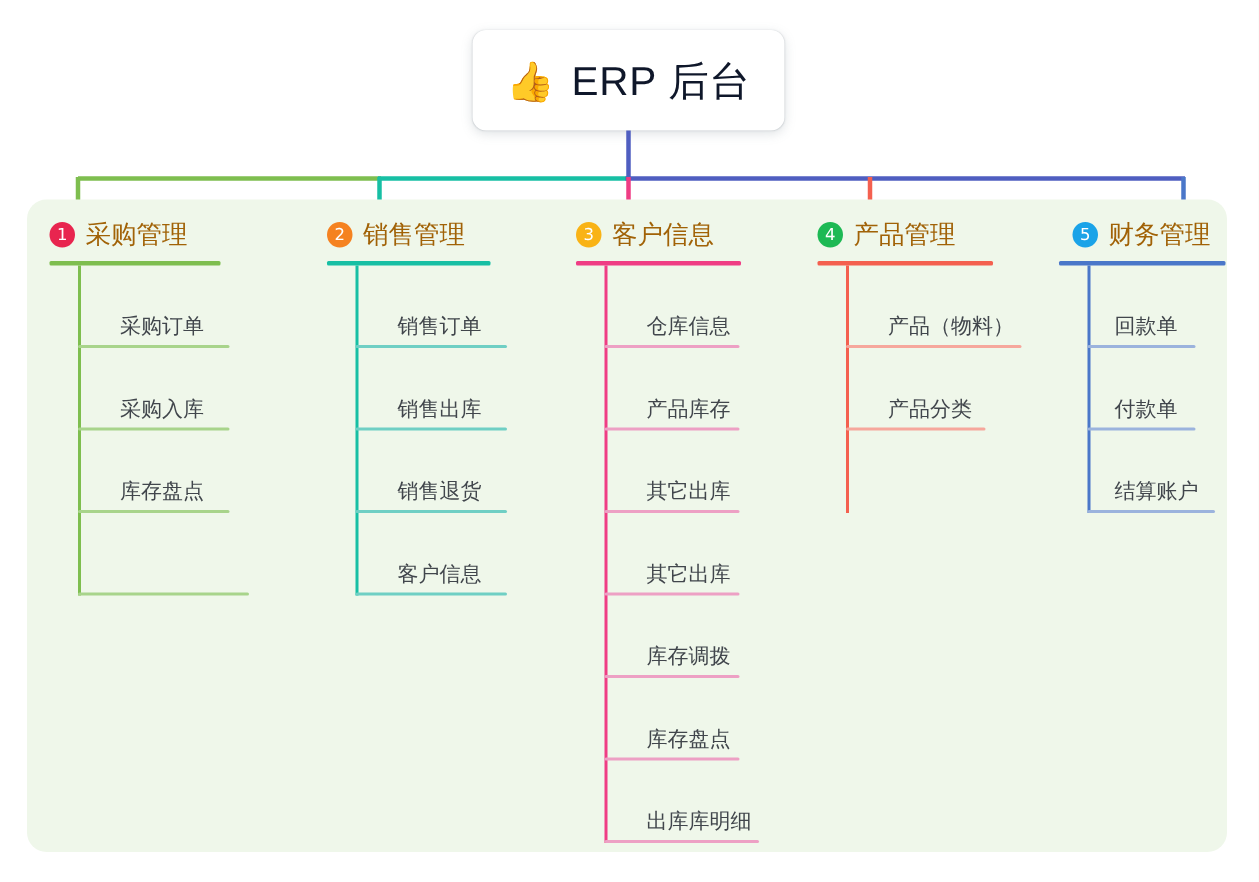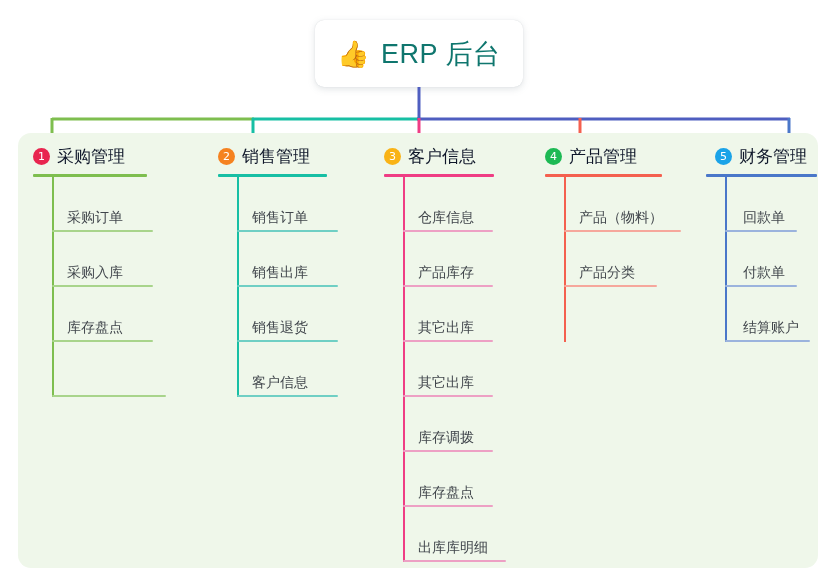--- a/index.html
+++ b/index.html
@@ -40,21 +40,21 @@
     box-sizing: border-box;
   }
   #title-card .thumb {
     font-size: 26px;
     line-height: 1;
     display: block;
   }
   #title-card .ttl {
     font-size: 27px;
     letter-spacing: 0.5px;
-    color: #0f766e;
+    color: #0f172a;
     white-space: nowrap;
   }
 
   
   #connectors {
     position: absolute;
     left: 0;
     top: 0;
     width: 839px;
     height: 588px;
@@ -91,21 +91,21 @@
     border-radius: 50%;
     color: #fff;
     font-size: 11px;
     line-height: 17px;
     text-align: center;
     flex: 0 0 auto;
     font-family: "DejaVu Sans", sans-serif;
   }
   .col-title {
     font-size: 17px;
-    color: #0f172a;
+    color: #a16207;
     white-space: nowrap;
   }
   .head-rule {
     height: 3px;
     border-radius: 1px;
     margin-top: 5px;
   }
 
   .leaves {
     position: relative;
@@ -116,21 +116,21 @@
     left: 34px;
     top: 0;
     width: 2px;
   }
   .leaf {
     position: relative;
     height: 55px;
     box-sizing: border-box;
     display: flex;
     align-items: flex-end;
-    padding-left: 31px;
+    padding-left: 44px;
   }
   .leaf .lbl {
     font-size: 14px;
     color: #41464c;
     white-space: nowrap;
     padding: 0 8px 5px 18px;
     display: block;
   }
   .leaf .rule {
     position: absolute;

